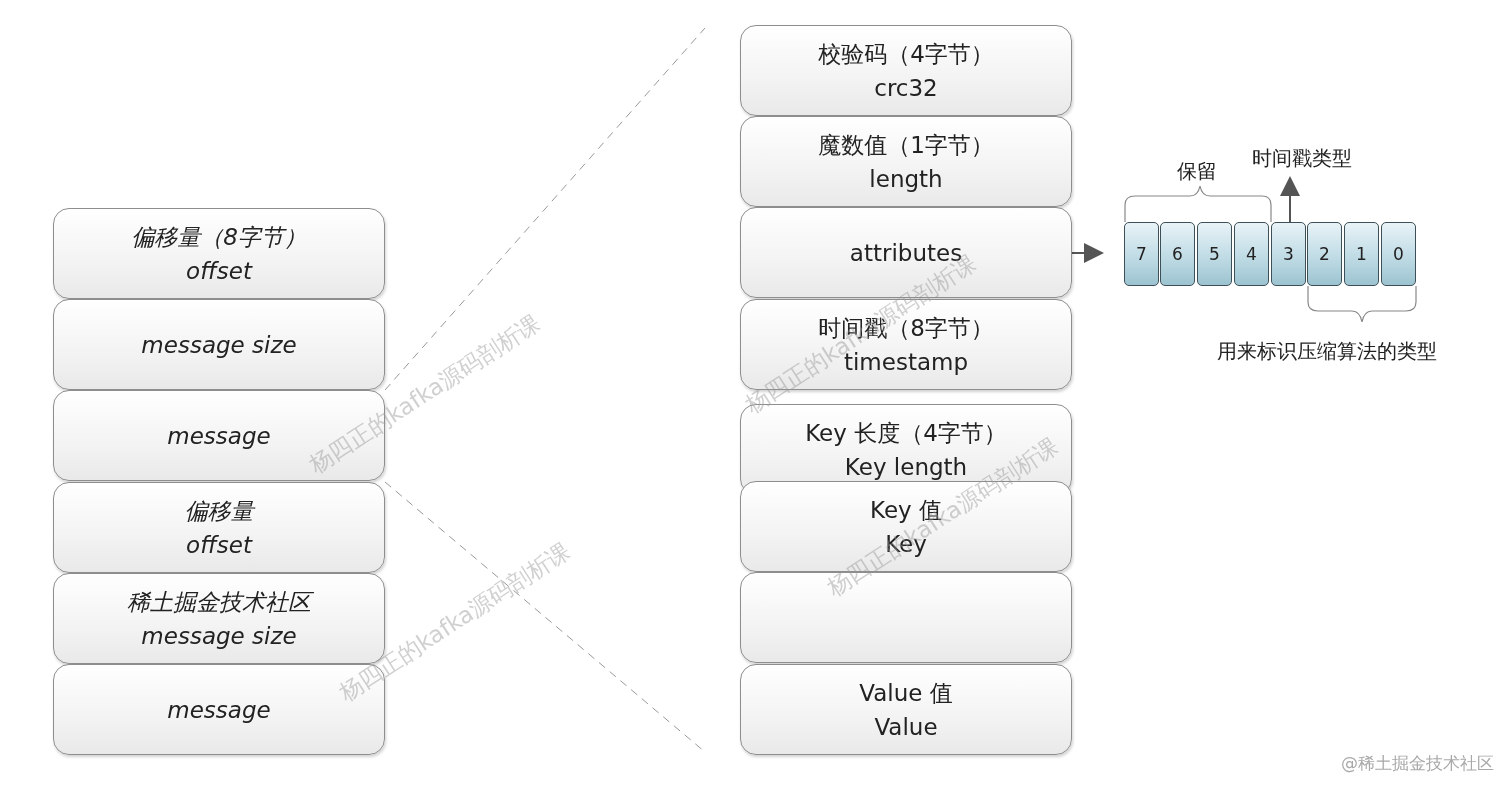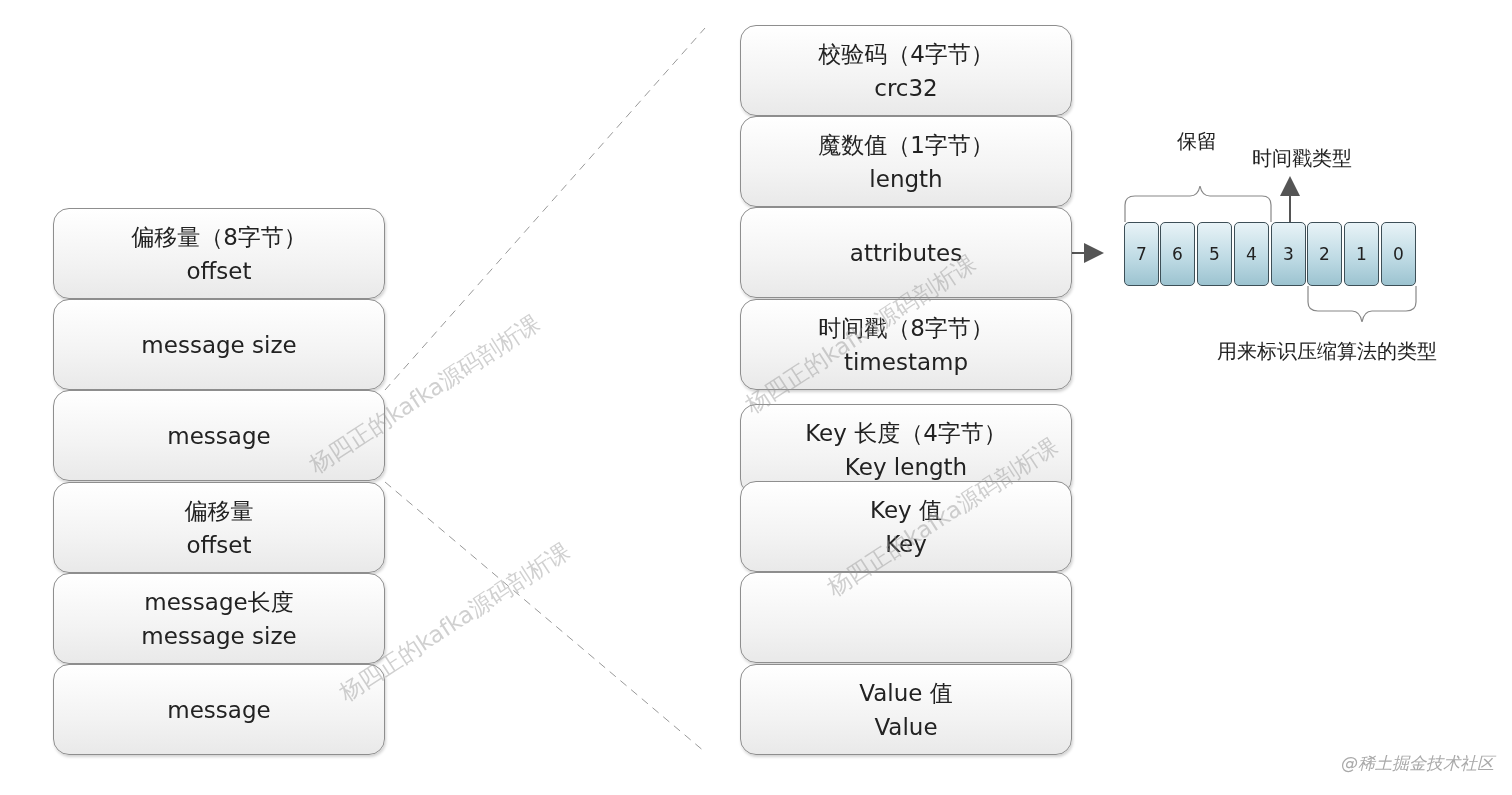--- a/index.html
+++ b/index.html
@@ -2,28 +2,28 @@
 <html><head>
 <meta charset="utf-8">
 <style>
   html,body{margin:0;padding:0;background:#fff;}
   body{width:1512px;height:795px;position:relative;overflow:hidden;font-family:"DejaVu Sans","Liberation Sans",sans-serif;color:#222;}
   .box{position:absolute;box-sizing:border-box;border:1px solid #8e8e8e;border-radius:16px;
        background:linear-gradient(#ffffff 0%,#f3f3f3 60%,#e9e9e9 100%);
        box-shadow:1px 2px 3px rgba(0,0,0,0.18);
        display:flex;flex-direction:column;align-items:center;justify-content:center;
        font-size:23px;line-height:34px;text-align:center;}
-  .left{left:53px;width:332px;height:91px;}
+  .left{left:53px;width:332px;height:91px;font-style:italic;}
   .right{left:708px;width:332px;height:91px;margin-left:32px;}
   .bit{position:absolute;top:222px;width:35px;height:64px;box-sizing:border-box;border:1px solid #3d4f57;border-radius:5px;
        background:linear-gradient(#e8f3f7 0%,#bcd9e3 60%,#9cc3d0 100%);
        display:flex;align-items:center;justify-content:center;font-size:17px;color:#222;}
   .label{position:absolute;font-size:20px;color:#222;white-space:nowrap;}
   .wm{position:absolute;font-size:23px;color:rgba(150,150,150,0.45);white-space:nowrap;transform-origin:left center;transform:rotate(-33deg);}
-  .credit{position:absolute;right:18px;bottom:20px;font-size:17px;color:#a9a9a9;font-style:italic;}
+  .credit{position:absolute;right:18px;bottom:20px;font-size:17px;color:#a9a9a9;}
   svg.overlay{position:absolute;left:0;top:0;}
 </style>
 </head>
 <body>
 
 <svg class="overlay" width="1512" height="795">
   <defs>
     <marker id="ah" markerWidth="10" markerHeight="10" refX="8" refY="5" orient="auto">
       <path d="M0,0 L10,5 L0,10 z" fill="#555"></path>
     </marker>
@@ -50,21 +50,21 @@
     <span>message size</span>
   </div>
   <div class="box left" style="top:390px">
     <span>message</span>
   </div>
   <div class="box left" style="top:482px">
     <span>偏移量</span>
     <span>offset</span>
   </div>
   <div class="box left" style="top:573px">
-    <span>message长度</span>
+    <span>稀土掘金技术社区</span>
     <span>message size</span>
   </div>
   <div class="box left" style="top:664px">
     <span>message</span>
   </div>
 </div>
 
 <div>
   <div class="box right" style="top:25px">
     <span>校验码（4字节）</span>
@@ -100,21 +100,21 @@
 <div>
   <div class="bit" style="left:1124px">7</div>
   <div class="bit" style="left:1160px">6</div>
   <div class="bit" style="left:1197px">5</div>
   <div class="bit" style="left:1234px">4</div>
   <div class="bit" style="left:1271px">3</div>
   <div class="bit" style="left:1307px">2</div>
   <div class="bit" style="left:1344px">1</div>
   <div class="bit" style="left:1381px">0</div>
 
-  <div class="label" style="left:1177px;top:128px">保留</div>
+  <div class="label" style="left:1177px;top:158px">保留</div>
   <div class="label" style="left:1252px;top:145px">时间戳类型</div>
   <div class="label" style="left:1217px;top:338px">用来标识压缩算法的类型</div>
 </div>
 
 <div class="wm" style="left:312px;top:452px">杨四正的kafka源码剖析课</div>
 <div class="wm" style="left:342px;top:680px">杨四正的kafka源码剖析课</div>
 <div class="wm" style="left:748px;top:392px">杨四正的kafka源码剖析课</div>
 <div class="wm" style="left:830px;top:575px">杨四正的kafka源码剖析课</div>
 
 <div class="credit">@稀土掘金技术社区</div>

